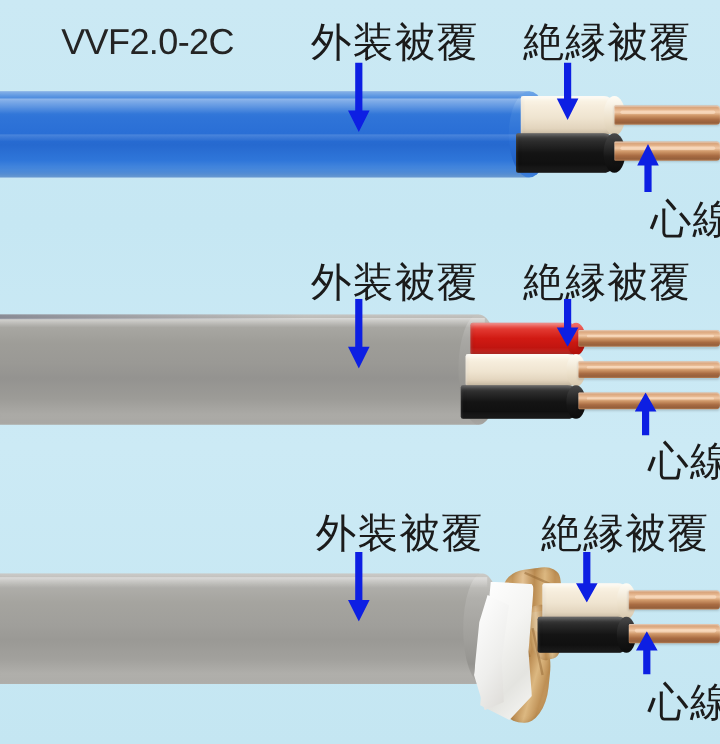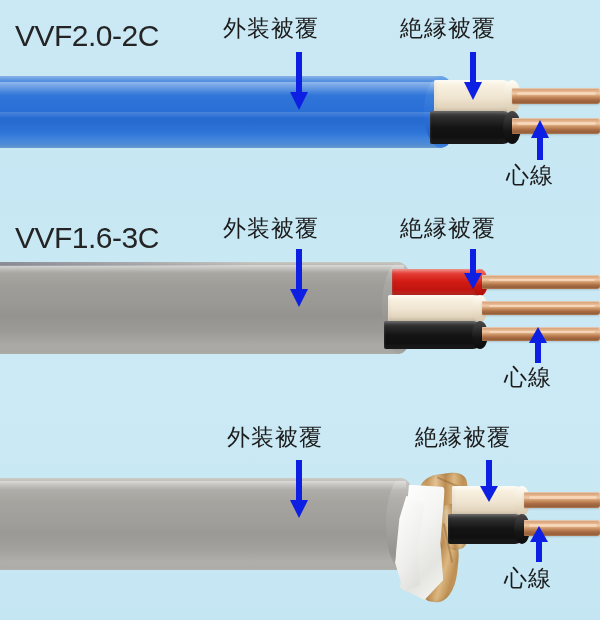--- a/index.html
+++ b/index.html
@@ -32,29 +32,30 @@
   .row-1 { top: 0;   height: 205px; }
   .row-2 { top: 205px; height: 203px; }
   .row-3 { top: 408px; height: 212px; }
 
   
   .lbl {
     position: absolute;
     color: #1a1a1a;
     white-space: nowrap;
     letter-spacing: 0px;
+    margin-left: 36px;
   }
   .lbl-model {
     font-size: 30px;
     font-family: "Liberation Sans", "DejaVu Sans", sans-serif;
     letter-spacing: -0.5px;
     color: #242424;
   }
   .lbl-jp {
-    font-size: 23px;
+    font-size: 34px;
     font-family: "DejaVu Sans", "Liberation Sans", sans-serif;
     color: #1b1b1b;
     letter-spacing: 1px;
   }
 
   
   .arrow {
     position: absolute;
   }
   .arrow svg { display: block; }
@@ -256,21 +257,20 @@
                 background:linear-gradient(180deg,#fffdf6,#ece0ca 60%,#d6c7ad);"></div>
 
     <div class="ins ins-black" style="left:384px; top:116px; width:98px; height:28px;"></div>
     <div class="ins-cap" style="position:absolute; left:472px; top:116px; width:16px; height:28px;
                 background:linear-gradient(180deg,#4a4a4a,#161616 60%,#0c0c0c);"></div>
 
     <div class="cond" style="left:482px; top:70px; width:118px; height:14px;"></div>
     <div class="cond" style="left:482px; top:96px; width:118px; height:14px;"></div>
     <div class="cond" style="left:482px; top:122px; width:118px; height:14px;"></div>
 
-    <div class="lbl lbl-model" style="left:15px; top:16px;">VVF1.6-3C</div>
 
     <div class="lbl lbl-jp" style="left:223px; top:8px;">外装被覆</div>
     <div class="arrow" style="left:288px; top:44px;">
       <svg width="22" height="58" viewBox="0 0 22 58">
         <path d="M8 0 h6 v40 h6 L11 58 L2 40 h6 Z" fill="#0d1fe3"></path>
       </svg>
     </div>
 
     <div class="lbl lbl-jp" style="left:400px; top:8px;">絶縁被覆</div>
     <div class="arrow" style="left:462px; top:44px;">

